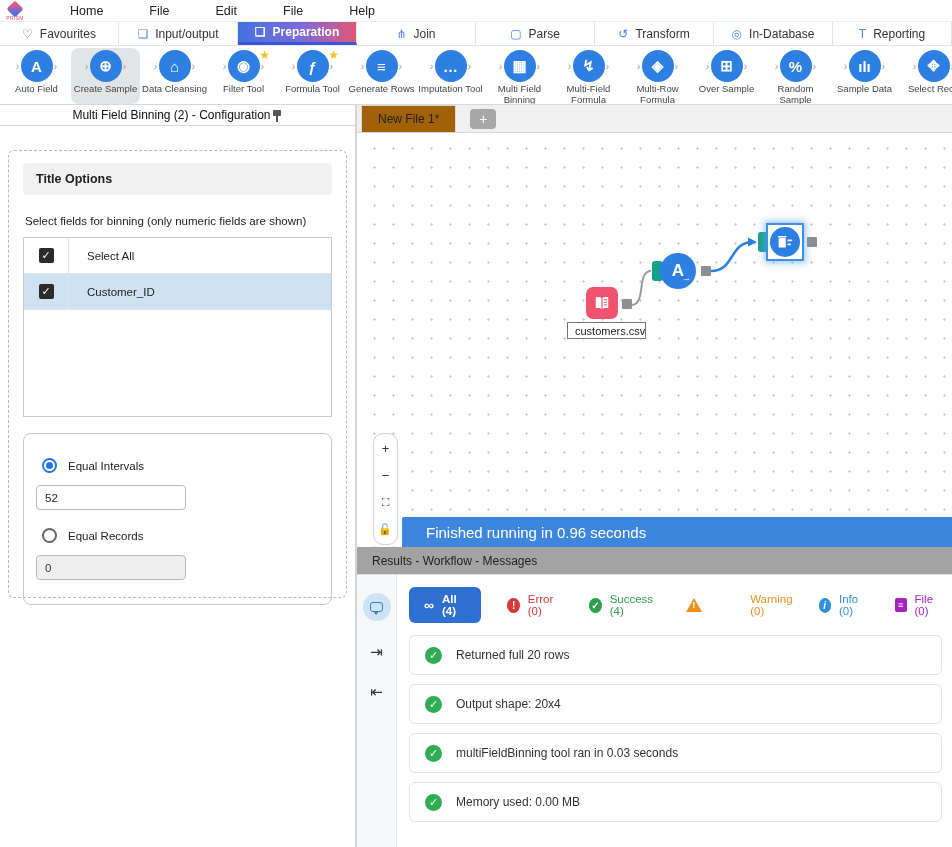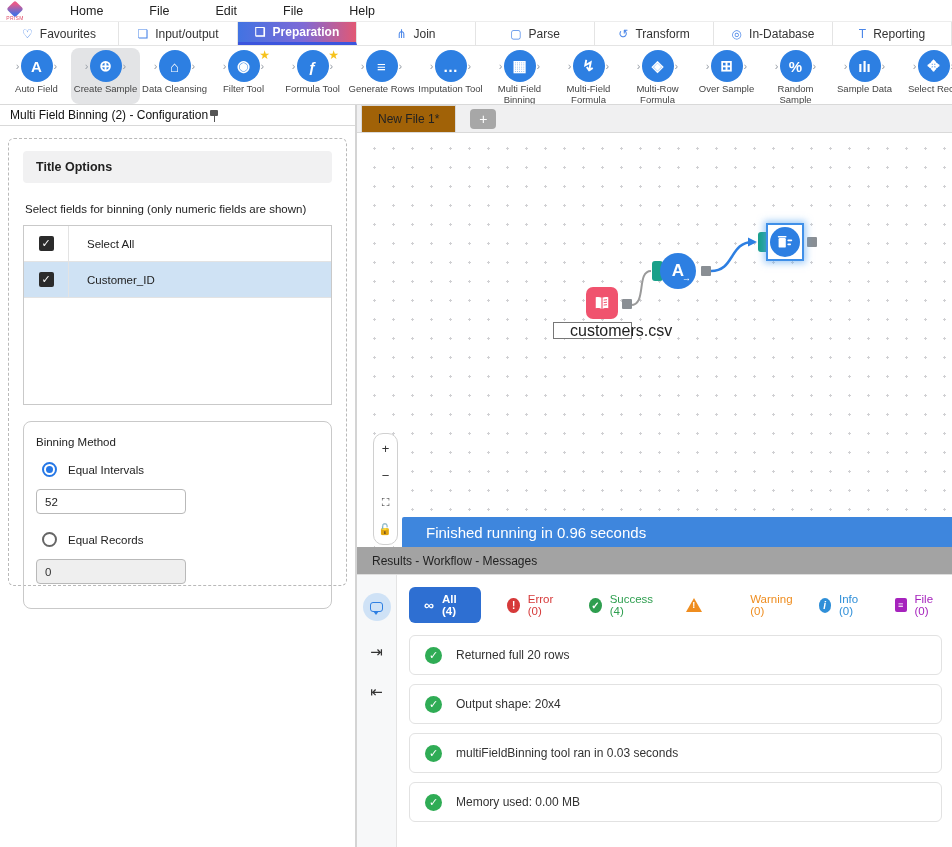--- a/index.html
+++ b/index.html
@@ -38,27 +38,27 @@
   .tool .star { position:absolute; top:0; right:8px; color:#f6c21c; font-size:12px; }
   .tool .tlabel { font-size:9.5px; color:#444; text-align:center; line-height:1.15; margin-top:2px;
     max-width:66px; }
 
   
   .main { flex:1 1 auto; display:flex; min-height:0; }
 
   
   .config { width:357px; flex:0 0 auto; border-right:2px solid #d4d4d4; background:#fff;
     display:flex; flex-direction:column; }
-  .config-header { height:21px; display:flex; align-items:center; justify-content:flex-start;
+  .config-header { height:21px; display:flex; align-items:center; justify-content:center;
     padding:0 10px; border-bottom:1px solid #d9d9d9; font-size:12px; color:#111; }
   .pin { width:12px; height:13px; position:relative; }
   .pin::before { content:""; position:absolute; left:2px; top:1px; width:8px; height:6px;
     background:#555; border-radius:1px; }
   .pin::after { content:""; position:absolute; left:5.5px; top:7px; width:1.5px; height:6px; background:#555; }
-  .config-body { border:1px dashed #b9b9b9; border-radius:6px; margin:12px 8px; padding:12px 14px;
+  .config-body { border:1px dashed #b9b9b9; border-radius:6px; margin:24px 8px; padding:12px 14px;
     height:448px; flex:0 0 auto; }
   .title-options { background:#f1f1f2; border-radius:4px; padding:9px 13px; font-size:12.5px;
     font-weight:bold; color:#222; }
   .cfg-desc { font-size:11.5px; color:#222; margin:20px 2px 10px; }
   .field-list { border:1px solid #c9c9c9; height:180px; background:#fff; }
   .field-row { height:36px; display:flex; align-items:stretch; border-bottom:1px solid #e3e3e3; }
   .field-row.hl { background:#cfe2f4; }
   .cb-cell { width:45px; display:flex; align-items:center; justify-content:center;
     border-right:1px solid #e3e3e3; }
   .checkbox { width:15px; height:15px; background:#2b2b2b; border-radius:2px; color:#fff;
@@ -86,22 +86,22 @@
 
   .canvas { position:relative; height:414px; flex:0 0 auto; background:#fff;
     background-image:radial-gradient(#d0d0d3 1px, transparent 1.2px); background-size:19px 19px;
     background-position:8px 6px; overflow:hidden; }
 
   .node-port { position:absolute; width:10px; height:10px; background:#8a8f94; border-radius:1px; }
   .in-port { position:absolute; width:11px; height:20px; background:#19a089; border-radius:3px; }
 
   .csv-node { position:absolute; left:229px; top:154px; width:32px; height:32px; background:#f0536e;
     border-radius:7px; display:flex; align-items:center; justify-content:center; }
-  .csv-label { position:absolute; left:196px; top:189px; width:79px; height:17px; background:#fff;
-    border:1px solid #777; font-size:16px; display:flex; align-items:center; padding-left:16px; color:#222; }
+  .csv-label { position:absolute; left:210px; top:189px; width:79px; height:17px; background:#fff;
+    border:1px solid #777; font-size:11px; display:flex; align-items:center; padding-left:7px; color:#222; }
 
   .af-node { position:absolute; left:303px; top:120px; width:36px; height:36px; border-radius:50%;
     background:#2d7fe2; color:#fff; display:flex; align-items:center; justify-content:center;
     font-weight:bold; font-size:17px; }
   .af-node .af-arrow { position:absolute; right:5px; bottom:6px; font-size:9px; font-weight:bold; }
 
   .bin-node { position:absolute; left:409px; top:90px; width:38px; height:38px; background:#fff;
     border:2px solid #3f8fe8; box-shadow:0 0 7px 2px rgba(90,165,240,.6);
     display:flex; align-items:center; justify-content:center; }
   .bin-circle { width:30px; height:30px; border-radius:50%; background:#2d7fe2;
@@ -341,21 +341,20 @@
             <div class="field-label">Select All</div>
           </div>
           <div class="field-row hl">
             <div class="cb-cell">
                 <span class="checkbox">✓</span>
               </div>
             <div class="field-label">Customer_ID</div>
           </div>
         </div>
         <div class="binning-box">
-          <div class="binning-title">Binning Method</div>
           <div class="radio-row">
             <span class="radio sel"></span>
             <span>Equal Intervals</span>
           </div>
           <input class="num-input" type="text" value="52" style="">
           <div class="radio-row">
             <span class="radio"></span>
             <span>Equal Records</span>
           </div>
           <input class="num-input" type="text" disabled="" value="0" style="">

